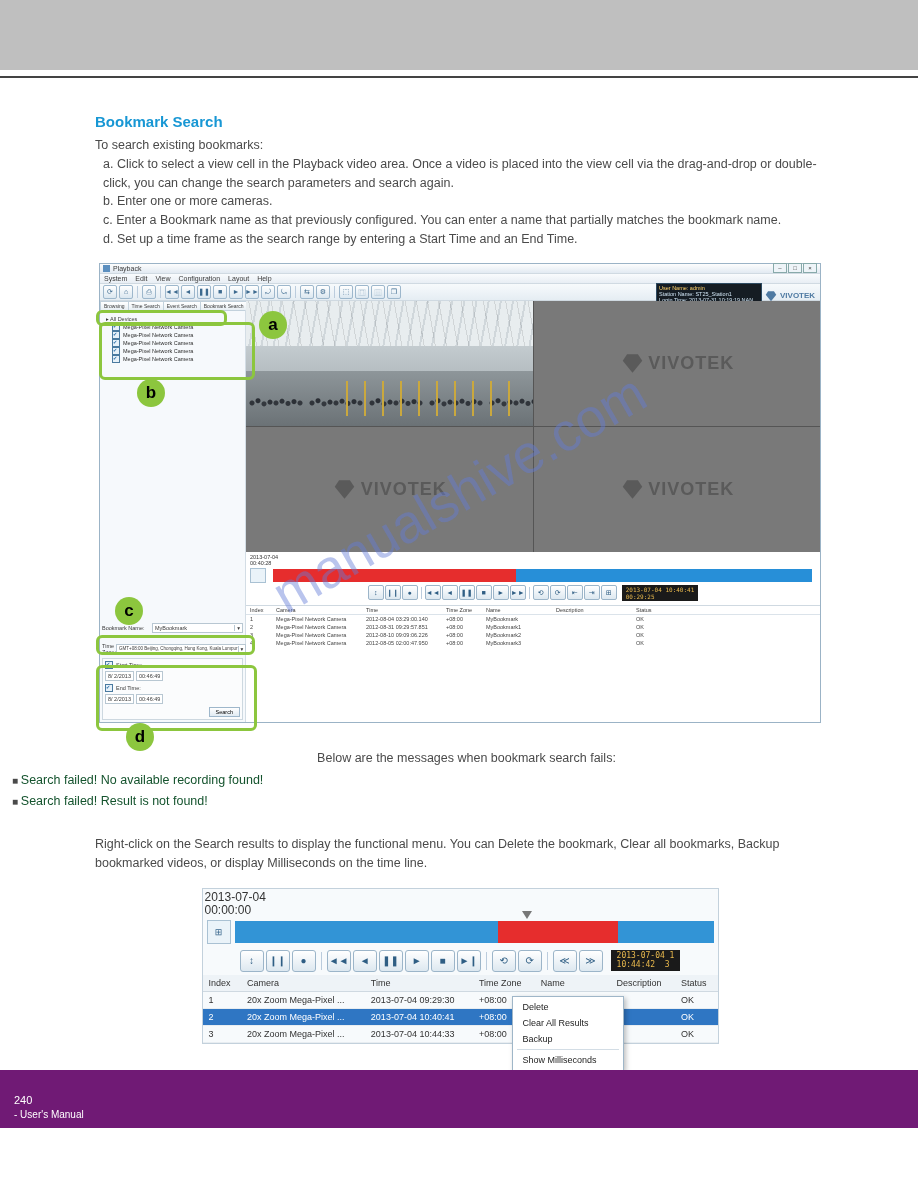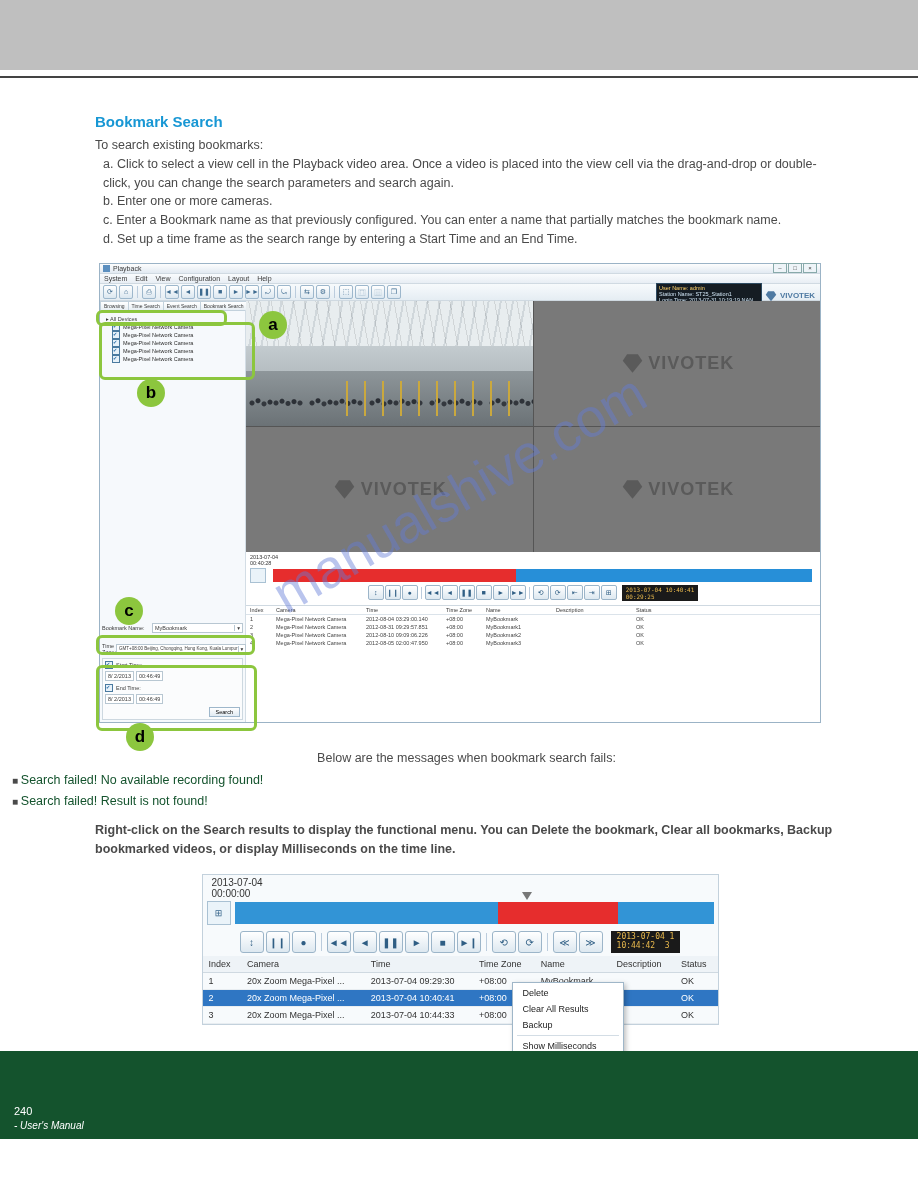--- a/index.html
+++ b/index.html
@@ -100,43 +100,43 @@
   .restbl .hdr{ color:#3a3a3a; border-bottom:1px solid #dbe3ea;}
   .restbl .r{ color:#444; }
   
   
   .gbox { position:absolute; border:3px solid #8cc63e; border-radius:6px; }
   .badge { position:absolute; width:28px; height:28px; background:#8cc63e; border-radius:50%; display:flex; align-items:center; justify-content:center; font-weight:bold; font-size:17px; color:#000; }
   
   
   .figwrap2 { position:relative; margin:16px auto 0 auto; width:515px; }
   .panel2 { width:515px; border:1px solid #c3d1dc; background:#f7fafc; font-size:9px; }
-  .panel2 .ts { padding:2px 9px; font-size:10px; color:#333; line-height:1.1;}
+  .panel2 .ts { padding:2px 2px; font-size:12px; color:#333; line-height:1.1;}
   .panel2 .tlrow { display:flex; align-items:center; padding:0 4px 3px 4px;}
   .panel2 .tlrow .ic{width:22px;height:22px;border:1px solid #a9c1d3;background:#eaf3f9;display:flex;align-items:center;justify-content:center;margin-right:4px;color:#3d6a8f;}
   .panel2 .track{ flex:1; height:22px; background:#3294d6; position:relative;}
   .panel2 .track .red{position:absolute;left:55%;width:25%;top:0;bottom:0;background:#e62d2d;}
   .panel2 .track .mk{position:absolute;left:60%;top:-10px;width:0;height:0;border-left:5px solid transparent;border-right:5px solid transparent;border-top:8px solid #777;}
   .panel2 .ctr { display:flex; justify-content:center; gap:2px; padding:3px 0; align-items:center;}
   .panel2 .ctr .b{width:22px;height:20px;border:1px solid #9cb5c9;border-radius:3px;background:linear-gradient(#fff,#dde8f0);display:flex;align-items:center;justify-content:center;font-size:10px;color:#2f5e84;}
   .panel2 .ctr .sepv{width:1px;height:18px;background:#bcd;margin:0 3px;}
   .panel2 .ctr .clk{margin-left:6px;background:#1a1a1a;color:#e9b94d;font-size:8px;padding:2px 6px;font-family:monospace;line-height:1.1;}
   
   .tbl2 { width:100%; border-collapse:collapse; font-size:9px; }
   .tbl2 th{ text-align:left; font-weight:normal; color:#333; padding:3px 6px; background:#eef3f7; border-bottom:1px solid #cfd9e1;}
   .tbl2 td{ padding:3px 6px; color:#333; border-bottom:1px solid #e8edf1;}
   .tbl2 tr.selrow td{ background:#2f76c3; color:#fff;}
   
   .ctxmenu { position:absolute; left:310px; top:108px; width:110px; background:#fff; border:1px solid #9fb6c8; box-shadow:2px 2px 5px rgba(0,0,0,.25); font-size:9px; padding:2px 0;}
   .ctxmenu .mi{ padding:3px 10px; color:#232323;}
   .ctxmenu .msep{ height:1px; background:#d3dde5; margin:2px 4px;}
   
-  .bottombar { height:88px; background:#14532d; margin-top:26px; position:relative;}
+  .bottombar { height:58px; background:#701a75; margin-top:26px; position:relative;}
   .pgn { position:absolute; left:14px; bottom:22px; font-size:11px; color:#fff;}
-  .ftr { position:absolute; left:14px; bottom:8px; font-size:10px; color:#fff;font-style:italic;}
+  .ftr { position:absolute; left:14px; bottom:8px; font-size:10px; color:#fff;}
   
 </style>
 </head>
 <body>
 <div class="page">
 
 <div class="topbar"></div>
 <div class="hr"></div>
 
 <div class="sectionTitle">Bookmark Search</div>
@@ -403,21 +403,21 @@
   <div class="badge" style="left:38px; top:116px;">b</div>
   <div class="badge" style="left:16px; top:334px;">c</div>
   <div class="badge" style="left:27px; top:460px;">d</div>
 </div>
 
 <p class="bodytext" style="margin-top:26px;text-align:center;">Below are the messages when bookmark search fails:</p>
 <ul class="ul bodytext">
   <li>Search failed! No available recording found!</li>
   <li>Search failed! Result is not found!</li>
 </ul>
-<p class="bodytext" style="margin-top:10px;font-weight:bold;">Right-click on the Search results to display the functional menu. You can Delete the bookmark, Clear all bookmarks, Backup bookmarked videos, or display Milliseconds on the time line.</p>
+<p class="bodytext" style="margin-top:24px;">Right-click on the Search results to display the functional menu. You can Delete the bookmark, Clear all bookmarks, Backup bookmarked videos, or display Milliseconds on the time line.</p>
 
 <div class="figwrap2">
   <div class="panel2">
     <div class="ts" style="white-space:pre">2013-07-04
 00:00:00</div>
     <div class="tlrow">
       <span class="ic">⊞</span>
       <div class="track">
         <div class="red"></div>
         <div class="mk"></div>

